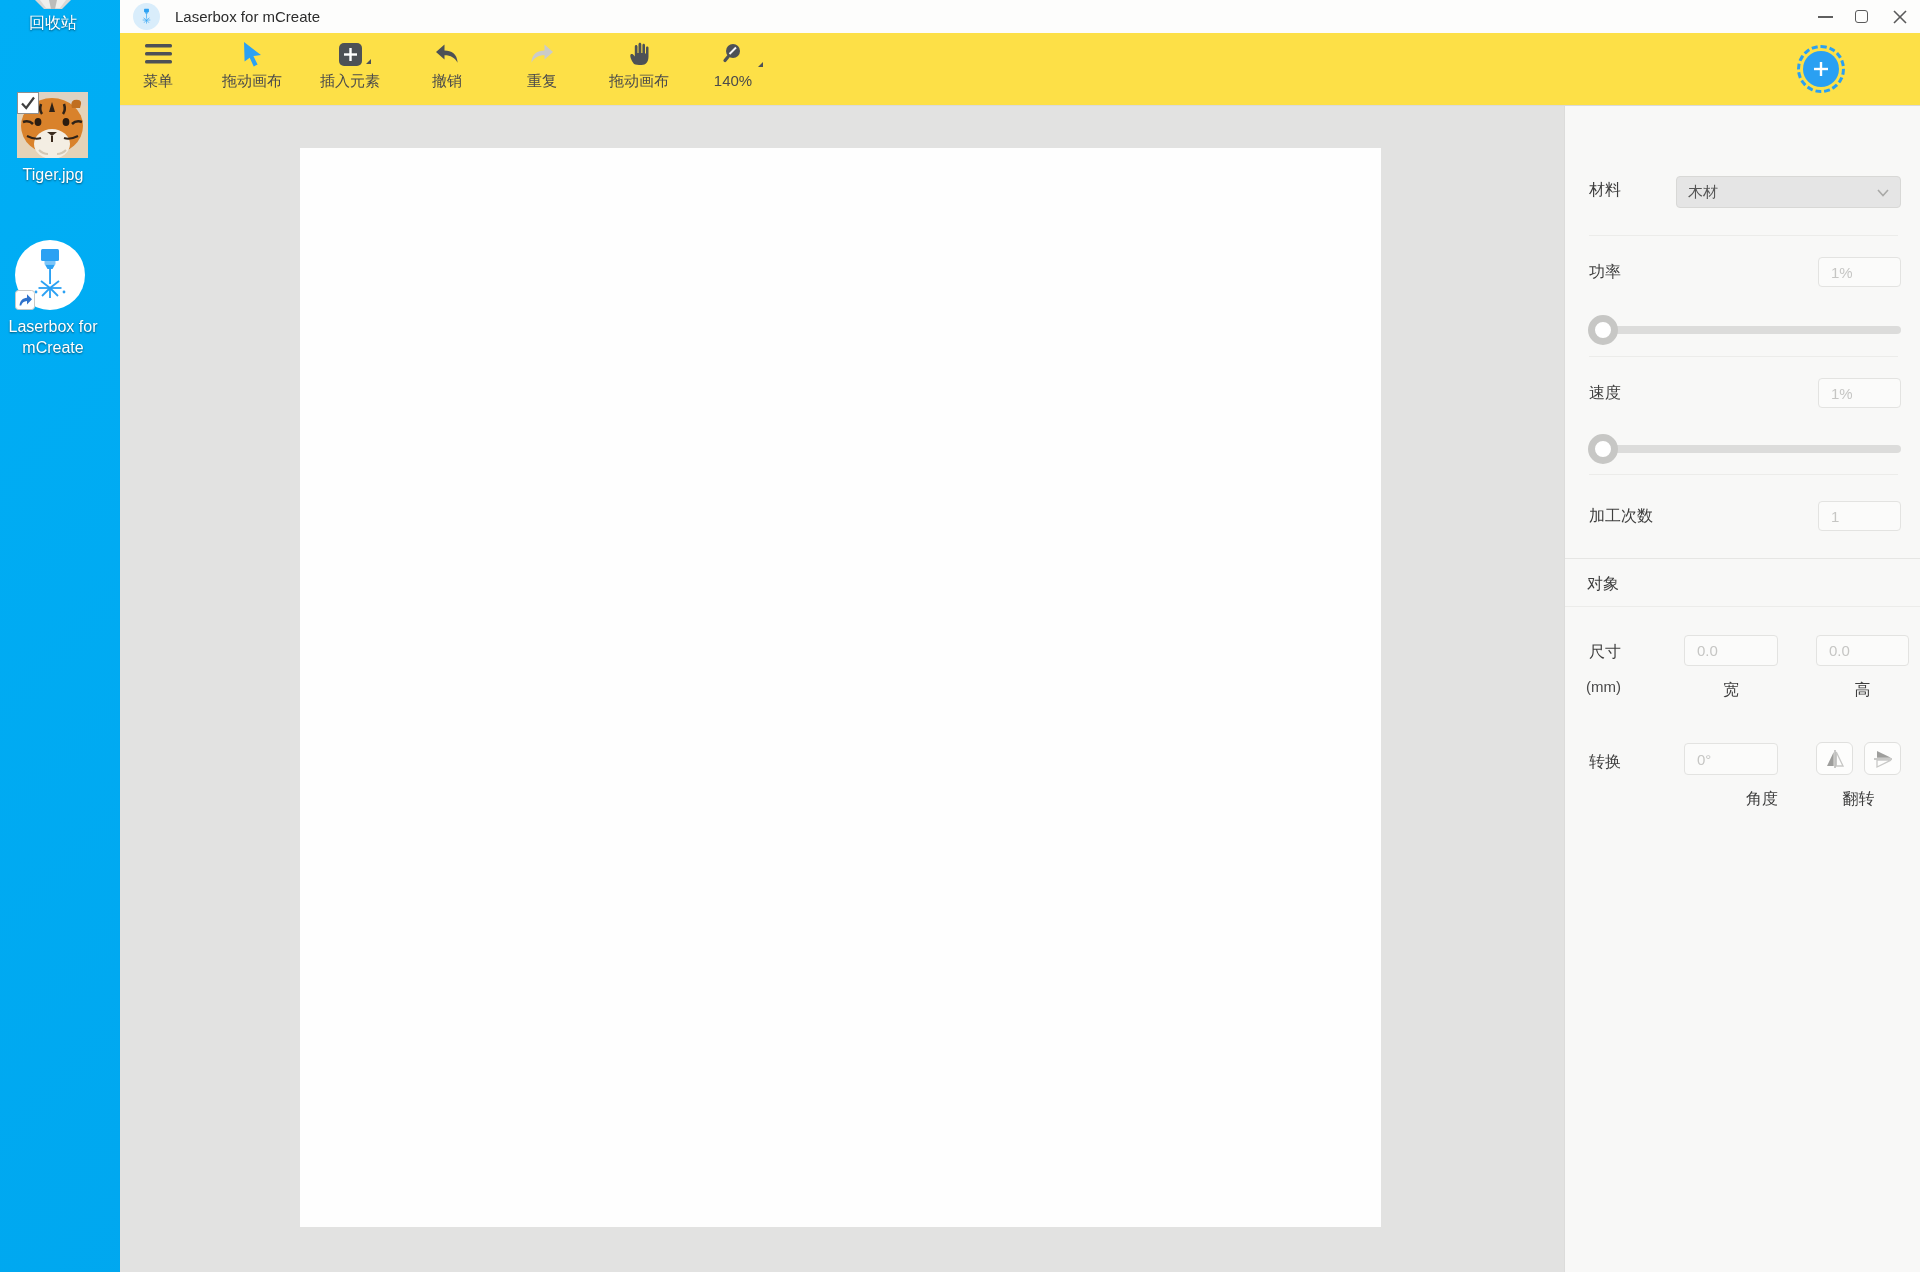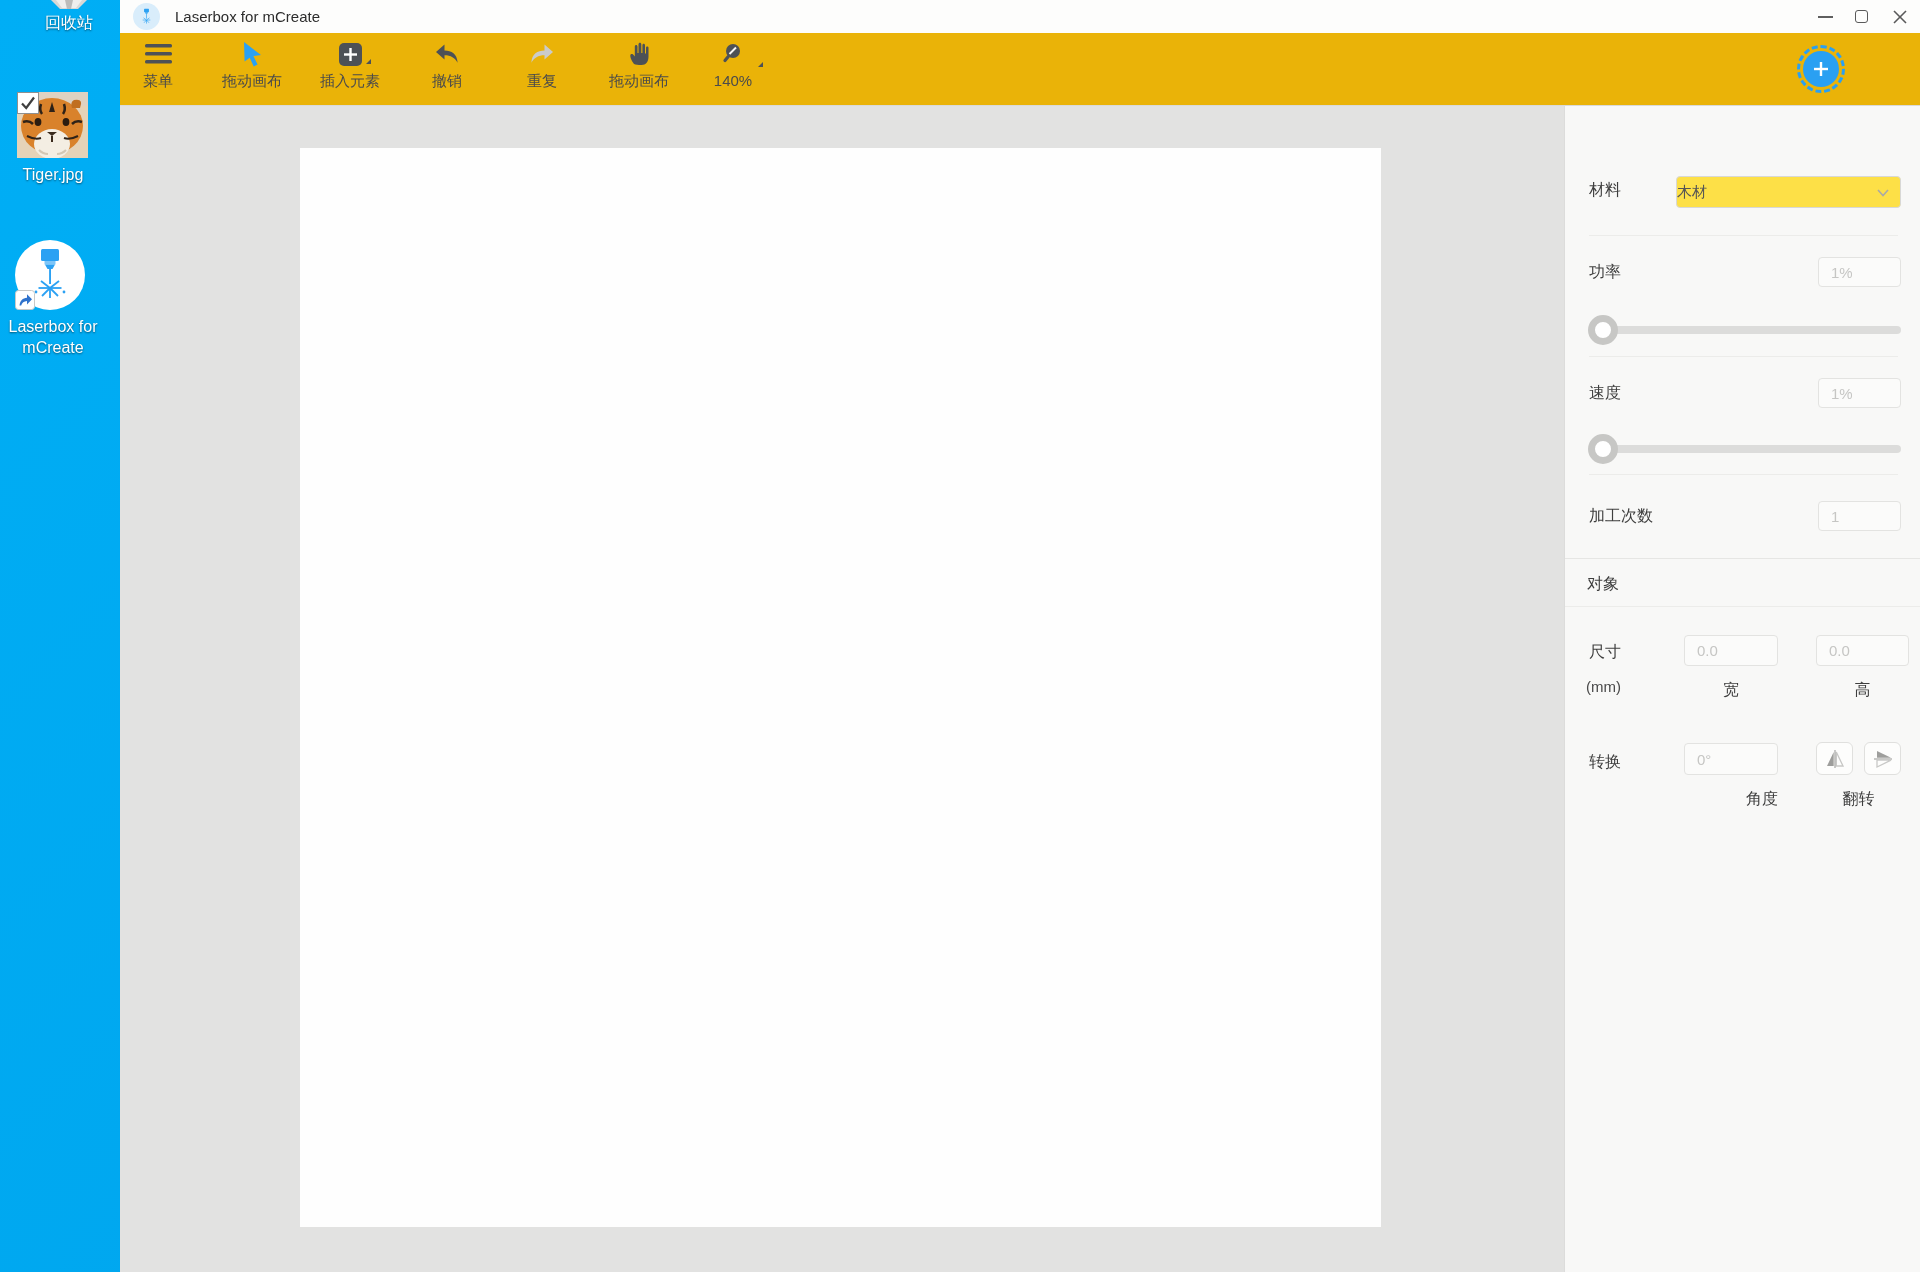--- a/index.html
+++ b/index.html
@@ -5,21 +5,21 @@
   * { margin:0; padding:0; box-sizing:border-box; }
   html,body { width:1920px; height:1272px; overflow:hidden; }
   body {
     font-family:"Liberation Sans","DejaVu Sans",sans-serif;
     background:linear-gradient(135deg,#00aef5 0%,#00a6ee 55%,#00a0e8 100%);
     position:relative;
   }
 
   
   .desk-label { color:#fff; text-shadow:0 1px 2px rgba(0,0,0,.55); font-size:16px; text-align:center; line-height:21px; }
-  #icon-recycle { position:absolute; left:16px; top:0; width:106px; text-align:center; cursor:default; }
+  #icon-recycle { position:absolute; left:0; top:0; width:106px; text-align:center; cursor:default; }
   #recycle-remnant { display:block; margin:0 auto; }
   #icon-recycle .desk-label { margin-top:2px; }
   #icon-tiger-img { position:absolute; left:17px; top:92px; width:71px; height:66px; }
   #tiger-checkbox { position:absolute; left:0; top:0; width:22px; height:22px; background:#fff; border:1px solid #8f8f8f; }
   #icon-tiger-label { position:absolute; left:0; top:164px; width:106px; }
   #icon-laserbox-img { position:absolute; left:15px; top:240px; width:70px; height:70px; }
   #laserbox-badge { position:absolute; left:0px; top:50px; width:20px; height:20px; }
   #icon-laserbox-label { position:absolute; left:0; top:316px; width:106px; }
 
   
@@ -28,21 +28,21 @@
   
   #titlebar { position:relative; height:33px; background:#fdfdfc; }
   #app-icon { position:absolute; left:13px; top:3px; width:27px; height:27px; border-radius:50%; background:#d9edfb; display:flex; align-items:center; justify-content:center; }
   #window-title { position:absolute; left:55px; top:0; line-height:33px; font-size:15px; color:#2d2d2d; }
   .winctl { position:absolute; top:0; height:33px; width:36px; display:flex; align-items:center; justify-content:center; }
   #ctl-min { left:1687px; } #ctl-max { left:1723px; } #ctl-close { left:1760px; width:40px; }
   #min-bar { width:15px; height:2px; background:#5f5f5f; }
   #max-box { width:13px; height:13px; border:1.5px solid #5a5a5a; border-radius:3px; }
 
   
-  #toolbar { position:absolute; top:33px; left:0; width:100%; height:73px; background:#eab308; border-bottom:1px solid #dadad9; }
+  #toolbar { position:absolute; top:33px; left:0; width:100%; height:73px; background:#fde047; border-bottom:1px solid #dadad9; }
   .tool { position:absolute; top:5px; width:96px; text-align:center; cursor:default; }
   .tool .ticon { height:32px; display:flex; align-items:center; justify-content:center; position:relative; }
   .tool .tlabel { margin-top:2px; font-size:15px; color:#4b4b4b; white-space:nowrap; }
   #tool-menu { left:-10px; } #tool-select { left:84px; } #tool-insert { left:182px; }
   #tool-undo { left:279px;font-family:Liberation Serif, serif; } #tool-redo { left:374px; } #tool-pan { left:471px; } #tool-zoom { left:565px; }
   #insert-box { width:23px; height:23px; background:#4d5156; border-radius:5px; position:relative; display:flex; align-items:center; justify-content:center; }
   .corner-tri { position:absolute; width:0; height:0; border-left:5px solid transparent; border-bottom:5px solid #4d5156; }
   #insert-tri { right:-9px; bottom:2px; }
   #zoom-tri { right:18px; bottom:3px; }
 
@@ -50,21 +50,21 @@
   #workarea { position:absolute; top:106px; left:0; width:1444px; height:1166px; background:#e2e2e1; }
   #canvas { position:absolute; left:180px; top:42px; width:1081px; height:1079px; background:#fefefe; }
 
   
   #panel { position:absolute; top:106px; left:1444px; width:356px; height:1166px; background:#f8f8f7; border-left:1px solid #dcdcdb; }
   #panel-header { height:44px; background:#f6881f; color:#fff; font-size:16px; line-height:44px; padding-left:24px; }
   .plabel { position:absolute; font-size:16px; color:#3e3e3e; white-space:nowrap; }
   .pdivider { position:absolute; left:24px; right:22px; border-top:1px solid #ececea; }
   .dinput { position:absolute; background:#fbfbfa; border:1px solid #e3e3e1; border-radius:4px; color:#c6c6c4; font-size:15px; padding-left:12px; font-family:inherit; outline:none; }
   #lbl-material { left:24px; top:74px; }
-  #dd-material { position:absolute; left:111px; top:70px; width:225px; height:32px; background:#fde047; border:1px solid #d8d8d6; border-radius:4px; font-size:15px; color:#555; line-height:30px; cursor:default; }
+  #dd-material { position:absolute; left:111px; top:70px; width:225px; height:32px; background:#e5e5e5; border:1px solid #d8d8d6; border-radius:4px; font-size:15px; color:#555; line-height:30px; padding-left:11px; cursor:default; }
   #dd-chevron { position:absolute; right:11px; top:12px; }
   #div1 { top:129px; }
   #lbl-power { left:24px; top:156px; }
   #inp-power { left:253px; top:151px; width:83px; height:30px; }
   .slider { position:absolute; left:24px; width:312px; height:8px; background:#dcdcdb; border-radius:4px; }
   .shandle { position:absolute; left:-1px; top:-11px; width:30px; height:30px; border-radius:50%; background:#fff; border:7px solid #c7c7c5; }
   #slider-power { top:220px; }
   #div2 { top:250px; }
   #lbl-speed { left:24px; top:277px; }
   #inp-speed { left:253px; top:272px; width:83px; height:30px; }

